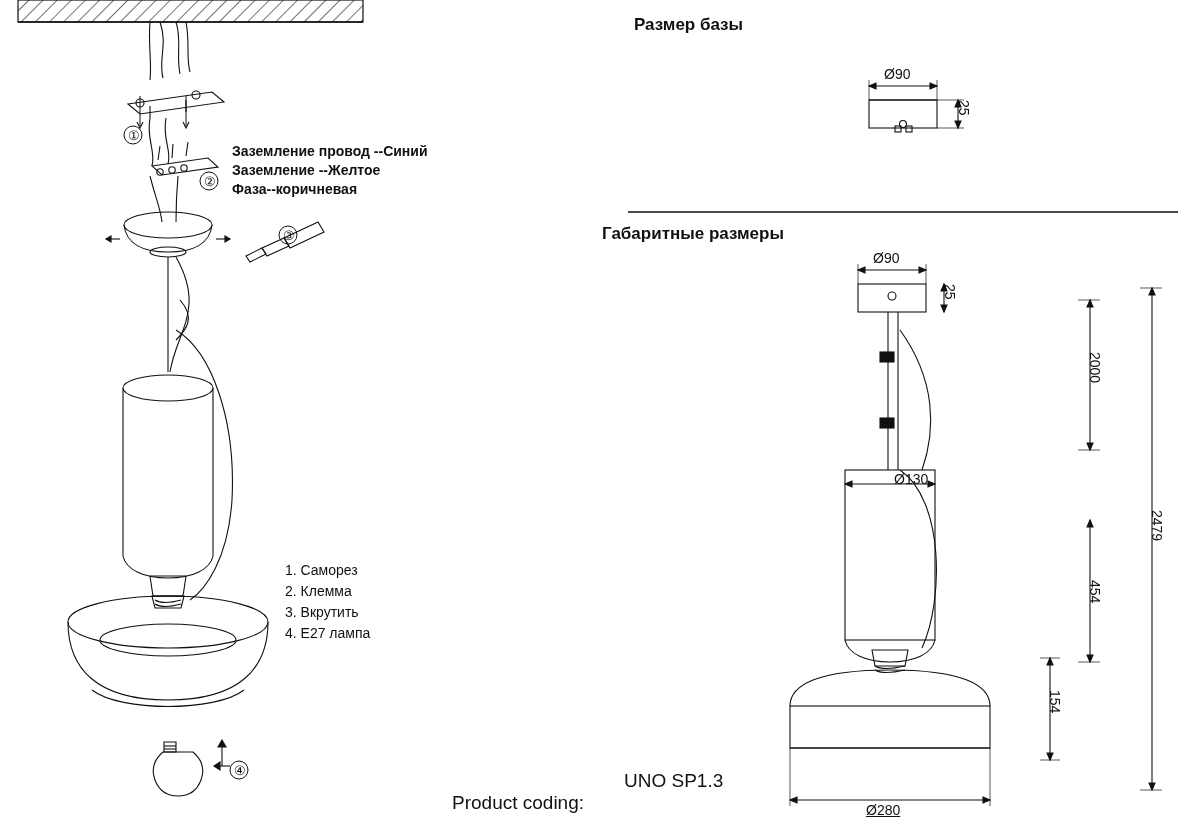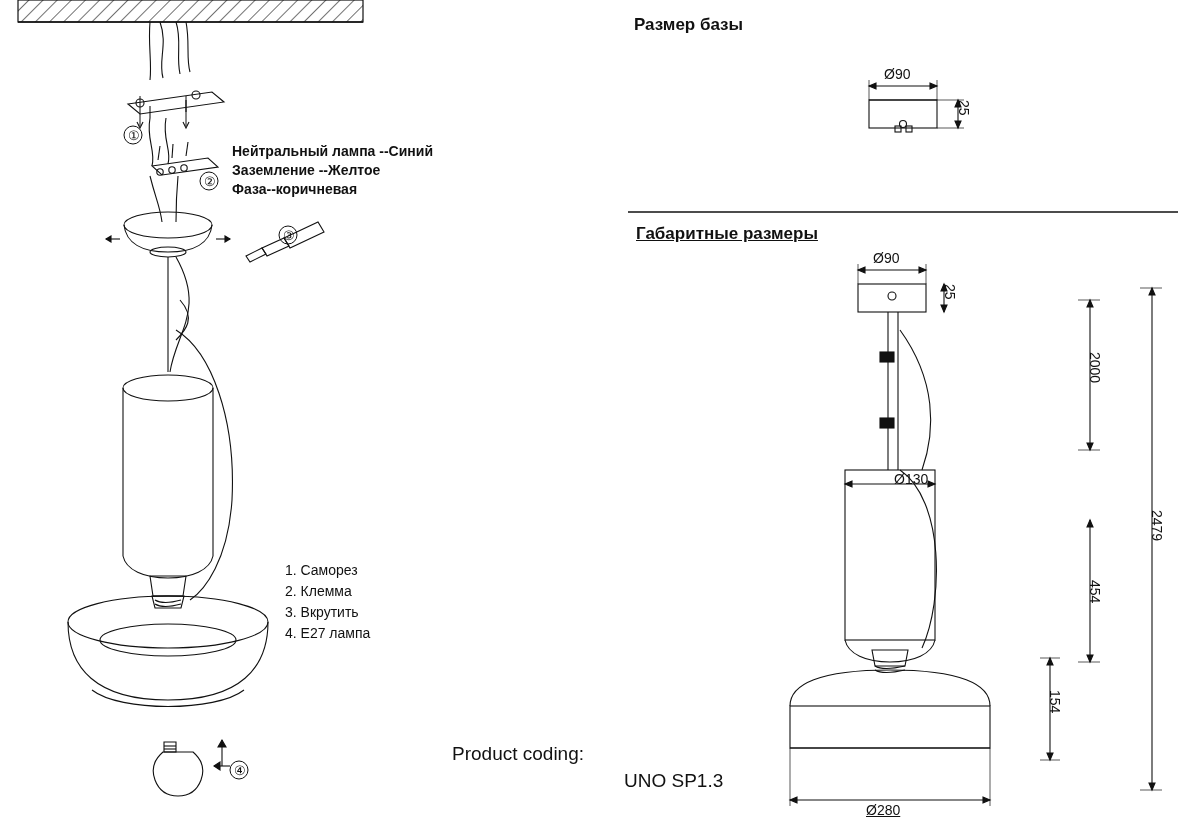--- a/index.html
+++ b/index.html
@@ -197,23 +197,23 @@
     <line x1="1152" y1="288" x2="1152" y2="790"></line>
     <path d="M1152 288 l-3 7 l6 0 z" fill="#111"></path>
     <path d="M1152 790 l-3 -7 l6 0 z" fill="#111"></path>
     <line x1="1140" y1="288" x2="1162" y2="288" stroke-width="0.7"></line>
     <line x1="1140" y1="790" x2="1162" y2="790" stroke-width="0.7"></line>
   </g>
 </svg>
 
 <div class="lbl bold t17" style="left:634px;top:0px;margin-top:15px;">Размер базы</div>
 
-<div class="lbl bold t17" style="left:636px;top:224px;text-decoration:underline;">Габаритные размеры</div>
-
-<div class="lbl bold t14" style="left:232px;top:143px;">Нейтральный лампа --Синий</div>
+<div class="lbl bold t17" style="left:602px;top:224px;">Габаритные размеры</div>
+
+<div class="lbl bold t14" style="left:232px;top:143px;">Заземление провод --Синий</div>
 <div class="lbl bold t14" style="left:232px;top:162px;">Заземление --Желтое</div>
 <div class="lbl bold t14" style="left:232px;top:181px;">Фаза--коричневая</div>
 
 <div class="lbl t14" style="left:285px;top:562px;">1. Саморез</div>
 <div class="lbl t14" style="left:285px;top:583px;">2. Клемма</div>
 <div class="lbl t14" style="left:285px;top:604px;">3. Вкрутить</div>
 <div class="lbl t14" style="left:285px;top:625px;">4. Е27 лампа</div>
 
 <div class="lbl t13" style="left:128px;top:128px;">①</div>
 <div class="lbl t13" style="left:204px;top:174px;">②</div>
@@ -228,16 +228,16 @@
 
 <div class="lbl t14" style="left:866px;top:471px;margin-left:28px;">Ø130</div>
 
 <div class="lbl t14 vert" style="left:1103px;top:352px;transform:rotate(90deg);">2000</div>
 <div class="lbl t14 vert" style="left:1103px;top:580px;transform:rotate(90deg);">454</div>
 <div class="lbl t14 vert" style="left:1063px;top:690px;transform:rotate(90deg);">154</div>
 <div class="lbl t14 vert" style="left:1165px;top:510px;transform:rotate(90deg);">2479</div>
 
 <div class="lbl t14" style="left:866px;top:802px;text-decoration:underline;">Ø280</div>
 
-<div class="lbl t19" style="left:452px;top:743px;text-align:right;">Product coding:</div>
+<div class="lbl t19" style="left:452px;top:792px;text-align:right;">Product coding:</div>
 <div class="lbl t19" style="left:624px;top:770px;">UNO SP1.3</div>
 
 </div>
 
 </body></html>

